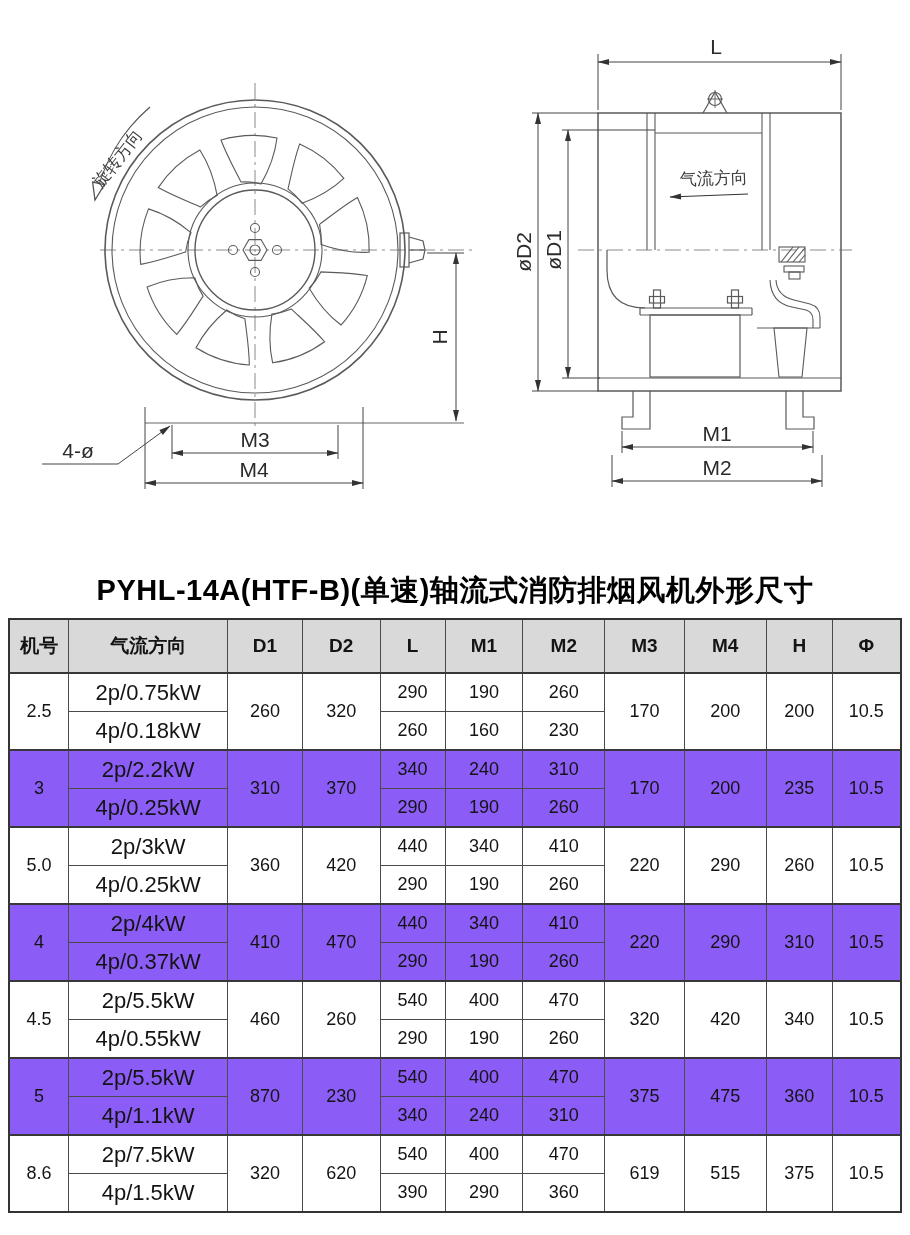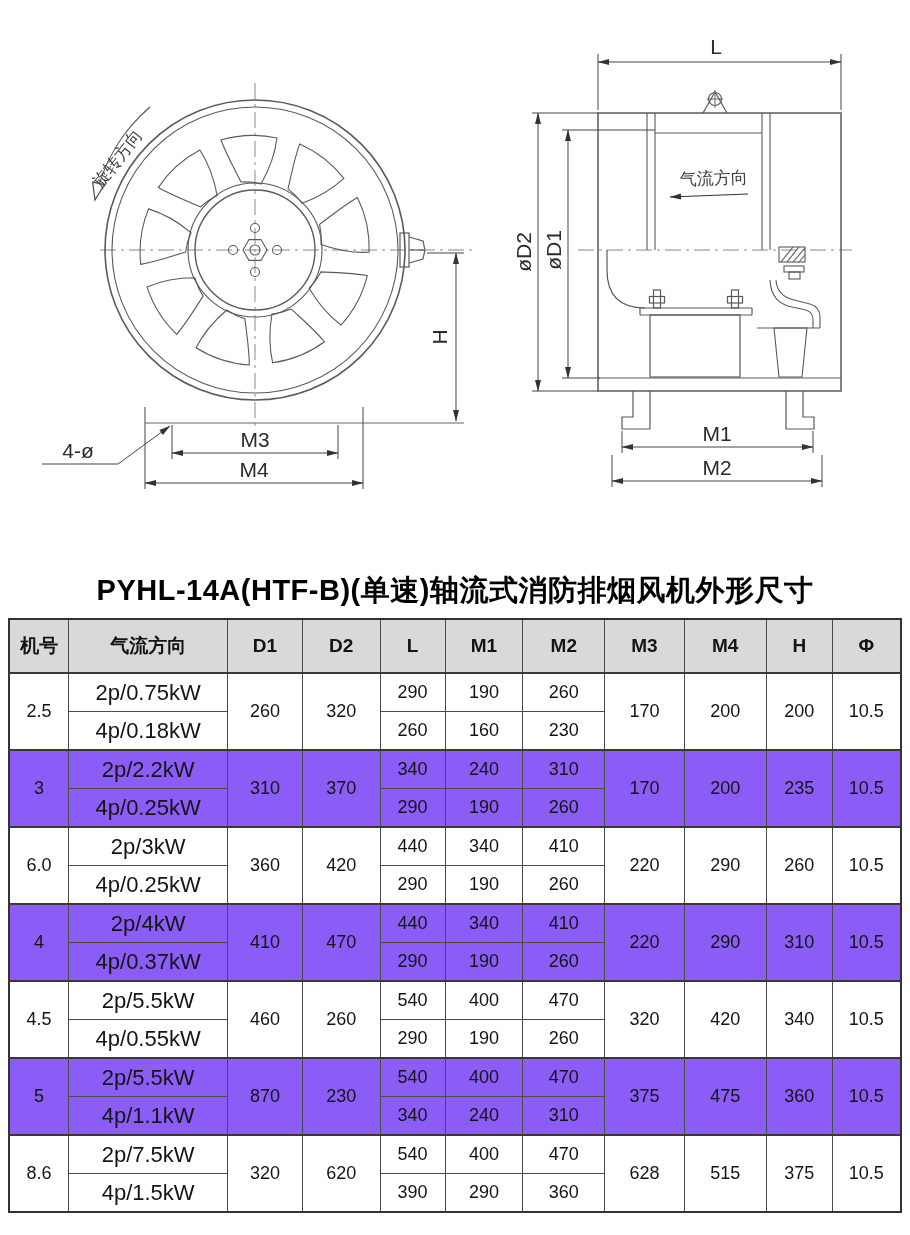--- a/index.html
+++ b/index.html
@@ -272,21 +272,21 @@
           <td rowspan="2">235</td>
           <td rowspan="2">10.5</td>
         </tr>
         <tr class="shaded">
           <td class="motor">4p/0.25kW</td>
           <td>290</td>
           <td>190</td>
           <td>260</td>
         </tr>
         <tr class="group-start">
-          <td rowspan="2">6.0</td>
+          <td rowspan="2">5.0</td>
           <td class="motor">2p/3kW</td>
           <td rowspan="2">360</td>
           <td rowspan="2">420</td>
           <td>440</td>
           <td>340</td>
           <td>410</td>
           <td rowspan="2">220</td>
           <td rowspan="2">290</td>
           <td rowspan="2">260</td>
           <td rowspan="2">10.5</td>
@@ -355,21 +355,21 @@
           <td>310</td>
         </tr>
         <tr class="group-start">
           <td rowspan="2">8.6</td>
           <td class="motor">2p/7.5kW</td>
           <td rowspan="2">320</td>
           <td rowspan="2">620</td>
           <td>540</td>
           <td>400</td>
           <td>470</td>
-          <td rowspan="2">628</td>
+          <td rowspan="2">619</td>
           <td rowspan="2">515</td>
           <td rowspan="2">375</td>
           <td rowspan="2">10.5</td>
         </tr>
         <tr>
           <td class="motor">4p/1.5kW</td>
           <td>390</td>
           <td>290</td>
           <td>360</td>
         </tr>

